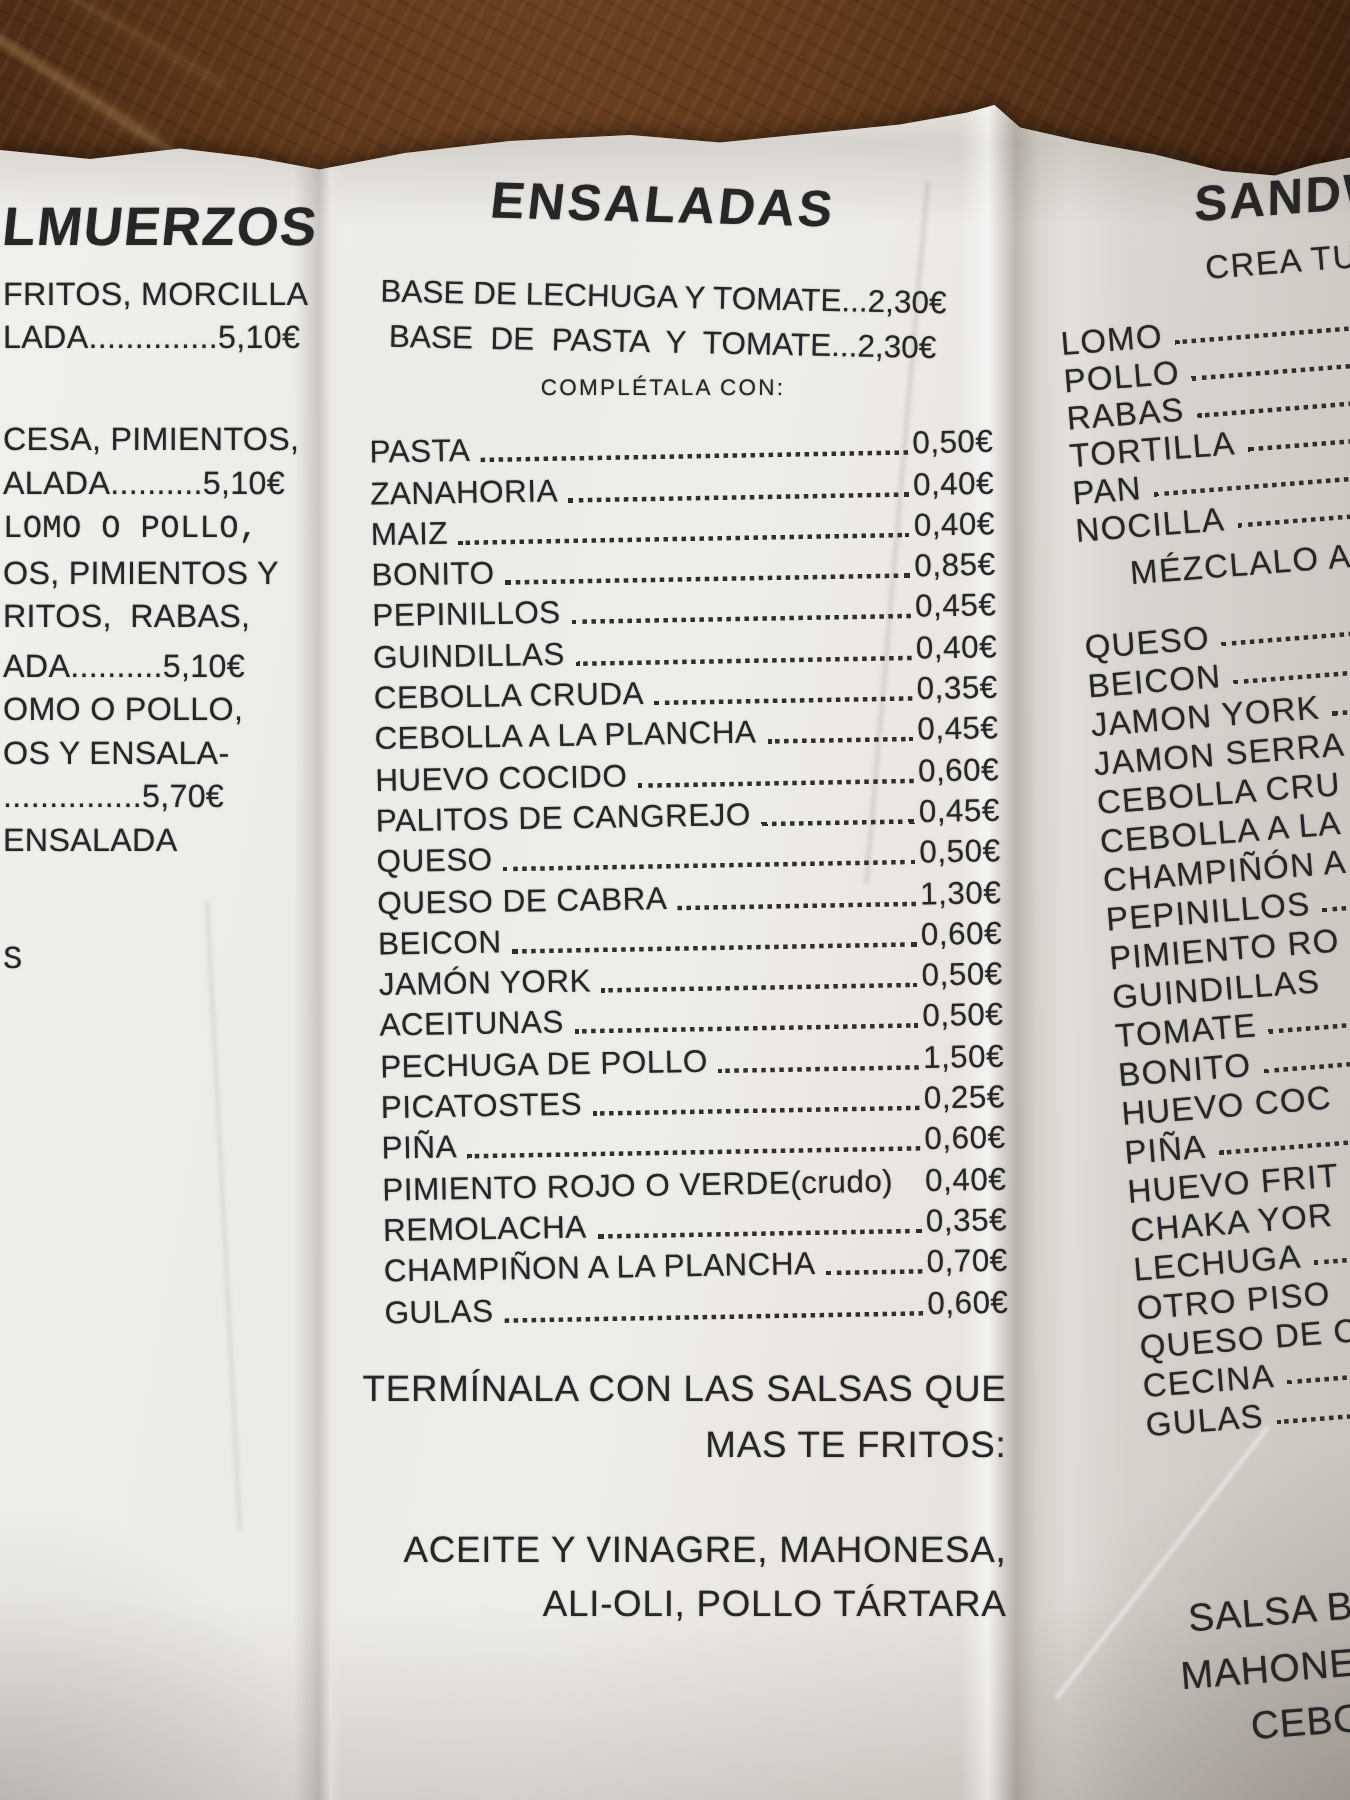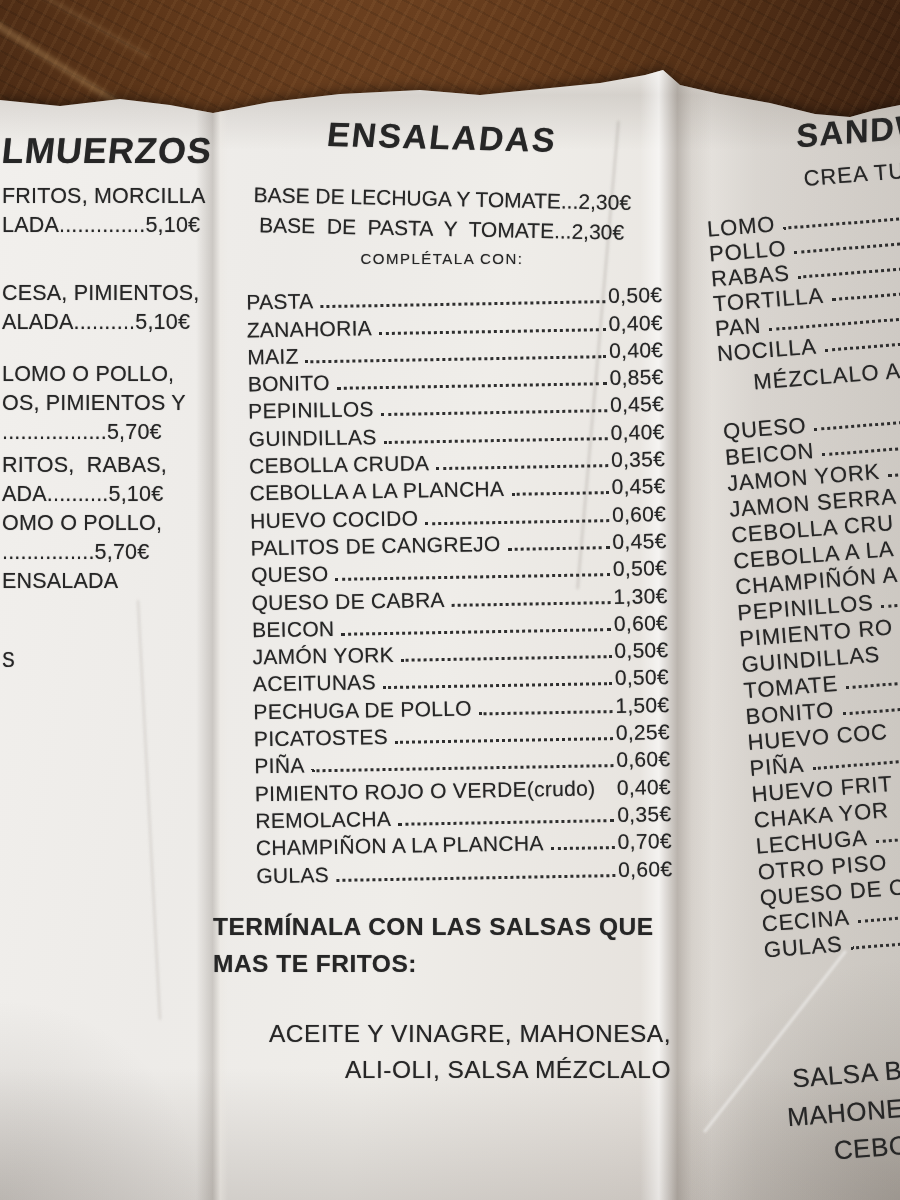--- a/index.html
+++ b/index.html
@@ -49,38 +49,38 @@
   .crease1{position:absolute;left:597px;top:120px;width:2px;height:470px;background:rgba(120,112,104,0.30);filter:blur(1.5px);transform:rotate(5deg);}
   .crease2{position:absolute;left:148px;top:600px;width:2px;height:420px;background:rgba(120,112,104,0.22);filter:blur(1.5px);transform:rotate(-3deg);}
   .crease3{position:absolute;left:660px;top:1040px;width:230px;height:3px;background:rgba(255,255,255,0.45);filter:blur(1px);transform:rotate(-52deg);}
 
   
   .panel-left{position:absolute;left:2px;top:130px;width:220px;}
   .pl-title{font-size:36px;font-weight:bold;letter-spacing:1px;transform:skewX(-6deg);white-space:pre;}
   .left-lines{margin-top:10px;font-size:21.5px;letter-spacing:0.2px;}
   .ll{height:29px;line-height:29px;white-space:pre;}
   .left-lines .ll:nth-child(3){margin-top:39px;}
-  .left-lines .ll:nth-child(5){margin-top:23px;}
+  .left-lines .ll:nth-child(5){margin-top:2px;font-family:Liberation Mono, monospace;}
   .left-lines .ll:nth-child(8){margin-top:4px;}
   .left-lines .ll:nth-child(10){}
   .left-lines .ll:nth-child(13){margin-top:51px;font-family:Liberation Mono, monospace;}
   .left-lines .ll:nth-child(14){margin-left:-7px;font-size:23px;}
 
   
   .panel-center{position:absolute;left:213px;top:0;width:458px;height:1200px;}
   .pc-title{position:absolute;top:118px;width:100%;text-align:center;font-size:34px;font-weight:bold;letter-spacing:2px;transform:rotate(1.5deg) skewX(-5deg);}
   .pc-base{position:absolute;top:184px;width:100%;text-align:center;font-size:21px;line-height:30px;transform:rotate(1.2deg);}
   .pc-base div{white-space:pre;}
   .pc-sub{position:absolute;top:250px;width:100%;text-align:center;font-size:15px;letter-spacing:1.5px;}
   .pc-items{position:absolute;top:280px;left:0;width:100%;padding:0 9px 0 33px;box-sizing:border-box;transform:rotate(-1deg);transform-origin:100% 0;}
   .mi{display:flex;align-items:flex-end;height:27.3px;font-size:21px;letter-spacing:0.3px;white-space:pre;}
   .mi .lbl,.mi .price{line-height:25px;}
   .mi .leader{flex:1 1 auto;border-bottom:3px dotted #2e2e2e;margin:0 3px 5px 7px;min-width:8px;}
   .mi .price{margin-left:auto;}
-  .pc-f1{position:absolute;top:908px;width:100%;text-align:left;font-size:24.5px;line-height:37px;letter-spacing:0.5px;font-weight:bold;}
+  .pc-f1{position:absolute;top:908px;width:100%;text-align:right;font-size:24.5px;line-height:37px;letter-spacing:0.5px;}
   .pc-f2{position:absolute;top:1016px;width:100%;text-align:right;font-size:24.5px;line-height:36px;letter-spacing:0.5px;}
 
   
   .panel-right{position:absolute;left:686px;top:112px;width:330px;height:1120px;transform:rotate(-4.5deg);transform-origin:0 0;}
   .pr-title{position:absolute;left:108px;top:14px;font-size:33px;font-weight:bold;letter-spacing:1.5px;transform:skewX(-5deg);white-space:pre;}
   .pr-sub{position:absolute;left:112px;top:63px;font-size:22px;letter-spacing:1px;white-space:pre;}
   .pr-items1{position:absolute;left:12px;top:106px;width:305px;}
   .pr-items2{position:absolute;left:12px;top:308px;width:305px;}
   .ri{display:flex;align-items:flex-end;height:25px;font-size:22px;letter-spacing:0.8px;white-space:pre;}
   .pr-items2 .ri{height:26px;}
@@ -110,24 +110,24 @@
 
     <div class="panel-left">
       <div class="pl-title">LMUERZOS</div>
       <div class="left-lines" id="left-lines">
           <div class="ll">FRITOS, MORCILLA</div>
           <div class="ll">LADA..............5,10€</div>
           <div class="ll">CESA, PIMIENTOS,</div>
           <div class="ll">ALADA..........5,10€</div>
           <div class="ll">LOMO O POLLO,</div>
           <div class="ll">OS, PIMIENTOS Y</div>
-          <div class="ll">.................5,70€</div>
           <div class="ll">RITOS,  RABAS,</div>
           <div class="ll">ADA..........5,10€</div>
           <div class="ll">OMO O POLLO,</div>
+          <div class="ll">OS Y ENSALA-</div>
           <div class="ll">...............5,70€</div>
           <div class="ll">ENSALADA</div>
           <div class="ll">S</div>
         </div>
     </div>
 
     <div class="panel-center">
       <div class="pc-title">ENSALADAS</div>
       <div class="pc-base" id="pc-base">
           <div>BASE DE LECHUGA Y TOMATE...2,30€</div>
@@ -157,21 +157,21 @@
           <div class="mi"><span class="lbl">REMOLACHA</span><span class="leader"></span><span class="price">0,35€</span></div>
           <div class="mi"><span class="lbl">CHAMPIÑON A LA PLANCHA</span><span class="leader"></span><span class="price">0,70€</span></div>
           <div class="mi"><span class="lbl">GULAS</span><span class="leader"></span><span class="price">0,60€</span></div>
         </div>
       <div class="pc-f1" id="pc-f1">
           <div>TERMÍNALA CON LAS SALSAS QUE</div>
           <div>MAS TE FRITOS:</div>
         </div>
       <div class="pc-f2" id="pc-f2">
           <div>ACEITE Y VINAGRE, MAHONESA,</div>
-          <div>ALI-OLI, SALSA MÉZCLALO</div>
+          <div>ALI-OLI, POLLO TÁRTARA</div>
         </div>
     </div>
 
     <div class="panel-right">
       <div class="pr-title">SANDW</div>
       <div class="pr-sub">CREA TU</div>
       <div class="pr-items1" id="pr-items1">
           <div class="ri"><span class="lbl">LOMO</span><span class="leader"></span></div>
           <div class="ri"><span class="lbl">POLLO</span><span class="leader"></span></div>
           <div class="ri"><span class="lbl">RABAS</span><span class="leader"></span></div>

